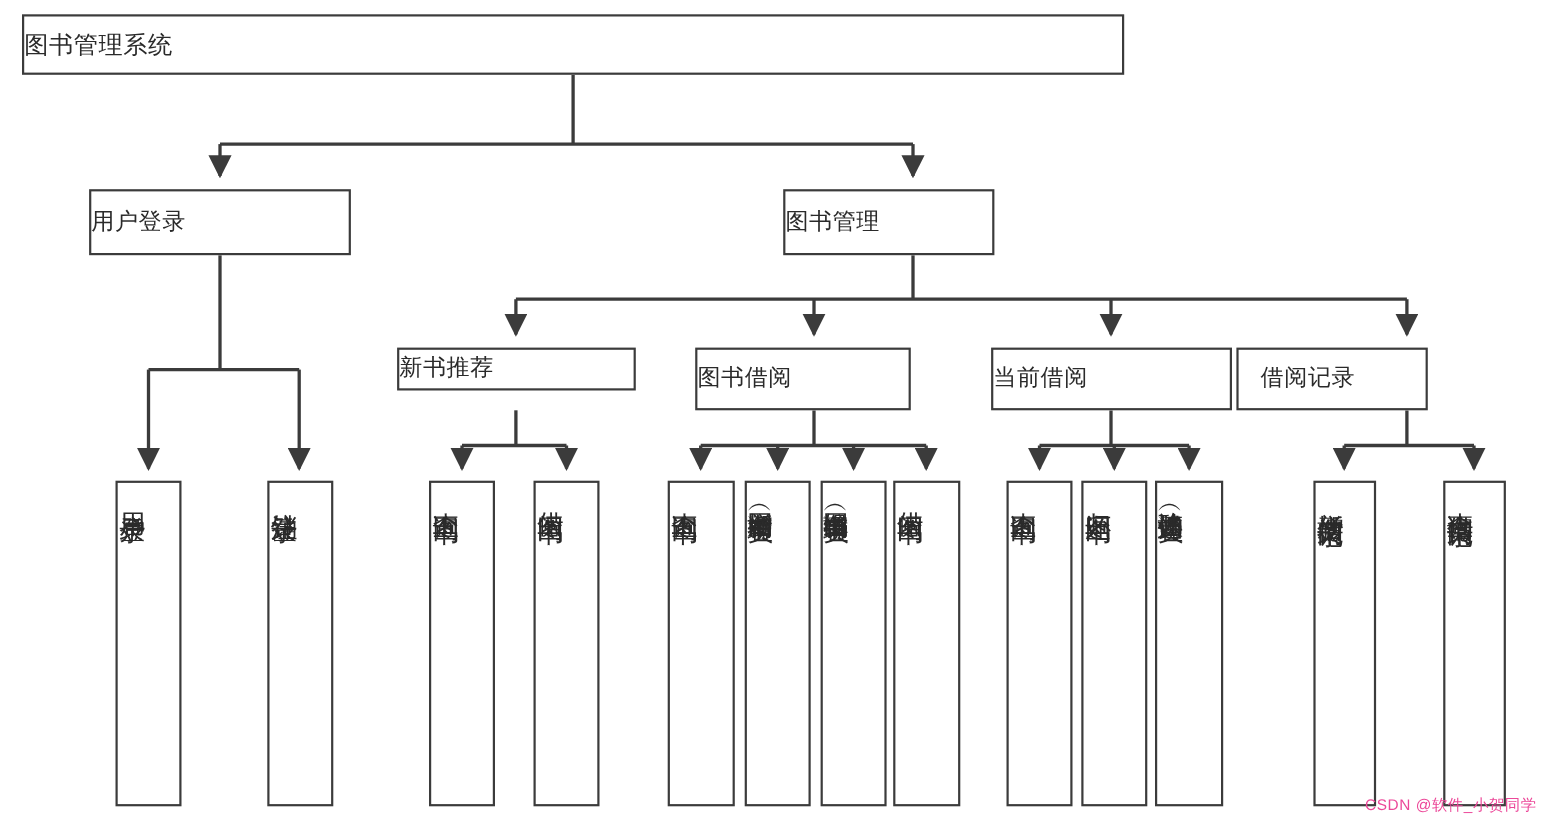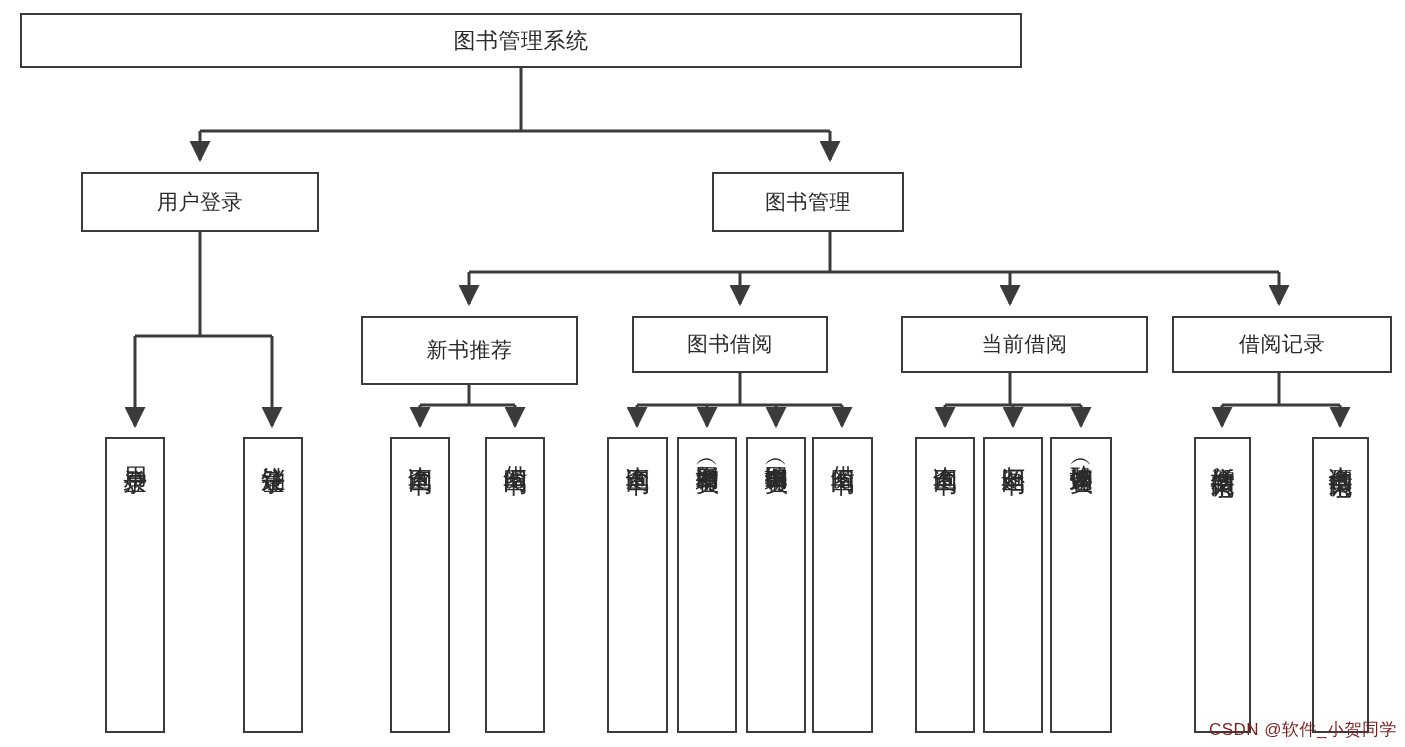--- a/index.html
+++ b/index.html
@@ -26,21 +26,21 @@
     height: 747px;
     pointer-events: none;
   }
   .node {
     position: absolute;
     box-sizing: border-box;
     border: 2.5px solid #3b3b3b;
     background: #ffffff;
     display: flex;
     align-items: center;
-    justify-content: center;
+    justify-content: flex-start;
     color: #2a2a2a;
     z-index: 2;
   }
   .node .lbl {
     display: block;
     text-align: center;
     line-height: 1.18;
     letter-spacing: 0.5px;
   }
   
@@ -65,22 +65,22 @@
     max-height: 100%;
   }
   .node.v.tall .lbl {
     font-size: 23px;
     letter-spacing: 1px;
   }
   #watermark {
     position: absolute;
     right: 8px;
     bottom: 6px;
-    font-size: 17px;
-    color: #7f1d1d;
+    font-size: 14px;
+    color: #ec4899;
     white-space: nowrap;
     z-index: 5;
     letter-spacing: 0.5px;
   }
 </style>
 </head>
 <body>
 
 <div id="canvas">
 
@@ -138,30 +138,30 @@
     <span class="lbl">图书管理系统</span>
   </div>
 
   <div class="node h" style="left:81px; top:172px; width:238px; height:60px;">
     <span class="lbl">用户登录</span>
   </div>
   <div class="node h" style="left:712px; top:172px; width:192px; height:60px;">
     <span class="lbl">图书管理</span>
   </div>
 
-  <div class="node h" style="left:361px; top:316px; width:217px; height:69px;">
+  <div class="node h" style="left:361px; top:316px; width:217px; height:39px;">
     <span class="lbl">新书推荐</span>
   </div>
   <div class="node h" style="left:632px; top:316px; width:196px; height:57px;">
     <span class="lbl">图书借阅</span>
   </div>
-  <div class="node h" style="left:901px; top:316px; width:247px; height:57px;">
+  <div class="node h" style="left:901px; top:316px; width:219px; height:57px;">
     <span class="lbl">当前借阅</span>
   </div>
-  <div class="node h" style="left:1172px; top:316px; width:220px; height:57px;">
+  <div class="node h" style="left:1124px; top:316px; width:174px; height:57px;padding-left:20px;">
     <span class="lbl">借阅记录</span>
   </div>
 
   <div class="node v" style="left:105px; top:437px; width:60px; height:296px;">
     <span class="lbl">用户登录</span>
   </div>
   <div class="node v" style="left:243px; top:437px; width:60px; height:296px;">
     <span class="lbl">注销登录</span>
   </div>
 

